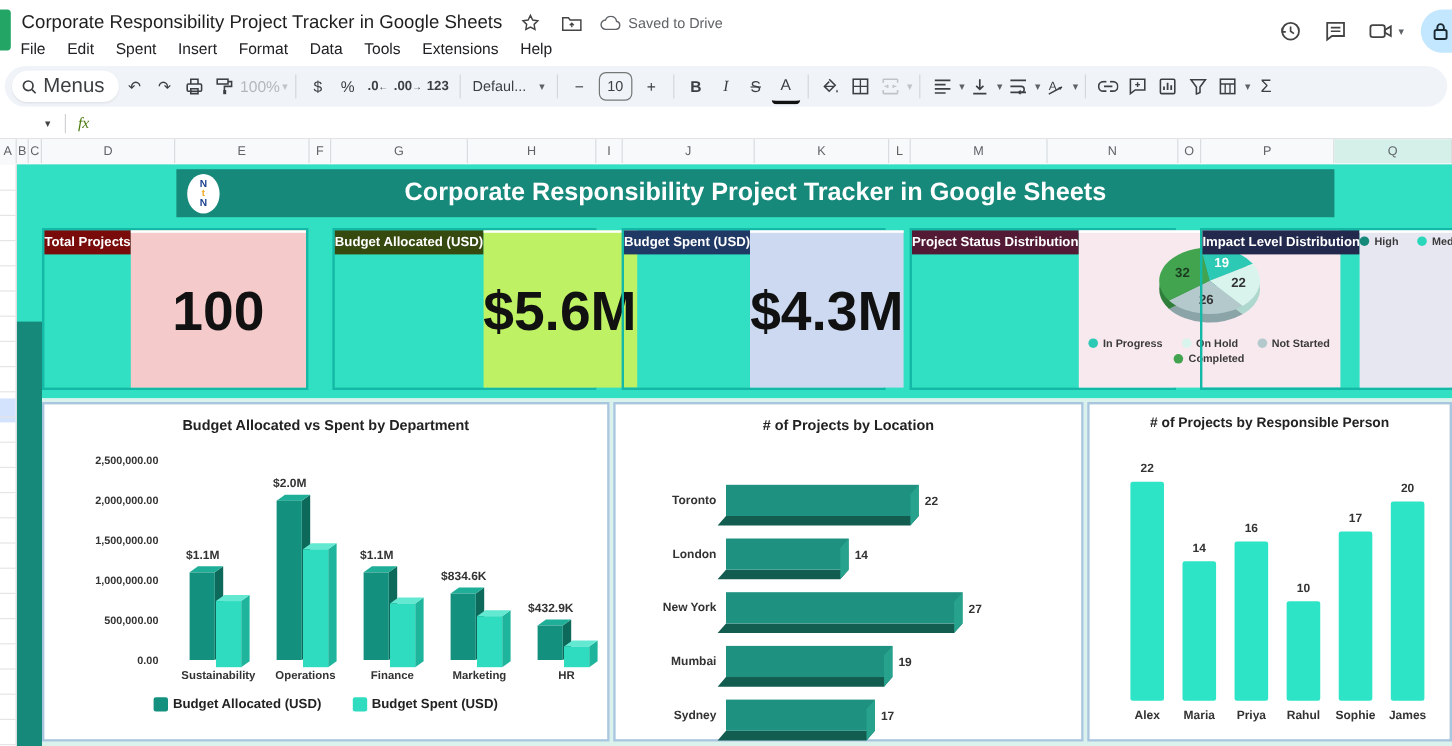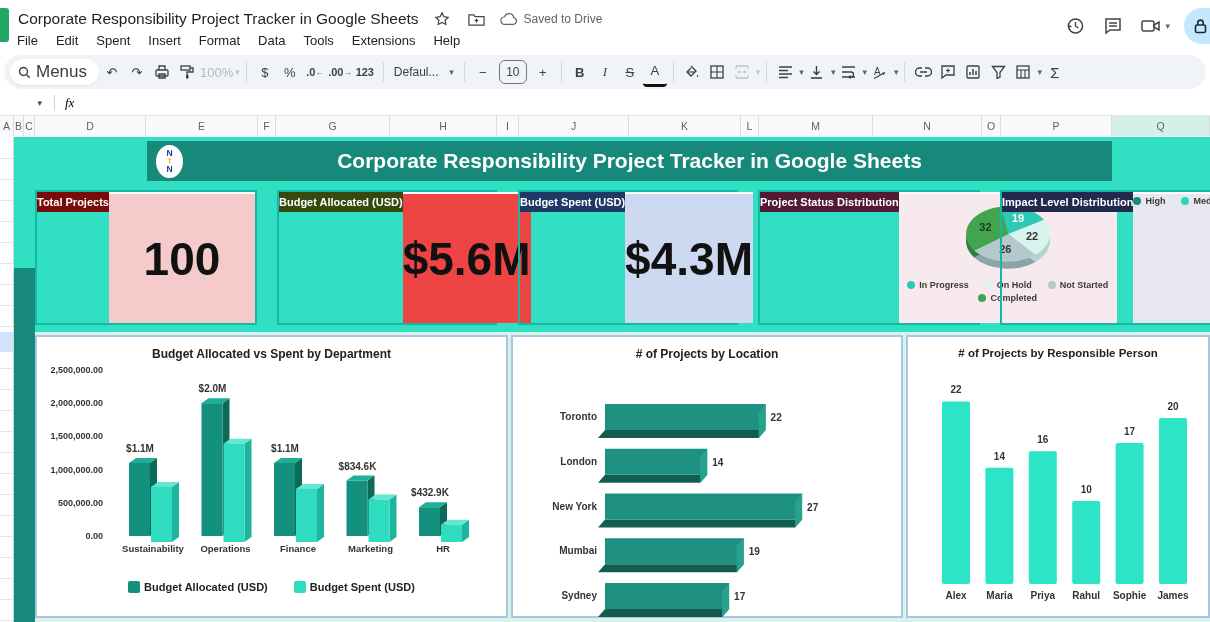--- a/index.html
+++ b/index.html
@@ -39,21 +39,21 @@
   .dec-g.right::after{content:"\2192";font-size:8px;vertical-align:sub;}
   .num-g{font-size:11px;font-weight:bold;text-align:center;}
   .font-box{display:flex;align-items:center;font-size:12px;color:#3c4043;padding:0 4px;width:60px;justify-content:space-between;}
   .size-box{width:26px;height:22px;border:1px solid #747775;border-radius:6px;display:flex;align-items:center;justify-content:center;font-size:12px;color:#3c4043;margin:0 3px;}
   .sigma{font-size:15px;}
 
   
   .formulabar{position:absolute;top:90px;left:0;right:0;height:25px;background:#fff;border-bottom:1px solid #e1e3e6;display:flex;align-items:center;}
   .namebox{width:40px;text-align:right;font-size:9px;color:#444;}
   .fdiv{width:1px;height:16px;background:#d0d3d6;margin:0 10px 0 12px;}
-  .fx{font-size:13px;color:#000000;font-style:italic;font-family:"Liberation Serif",serif;}
+  .fx{font-size:13px;color:#4d7c0f;font-style:italic;font-family:"Liberation Serif",serif;}
 
   
   .colheaders{position:absolute;top:116px;left:0;right:0;height:21px;background:#f8f9fa;border-bottom:1px solid #c7cace;}
   .colh{position:absolute;top:0;height:20px;border-right:1px solid #d9dce0;box-sizing:border-box;
         display:flex;align-items:center;justify-content:center;font-size:10.5px;color:#5f6368;}
   .colh-sel{background:#d5f0e9;}
 
   
   .sheet{position:absolute;top:137px;left:0;width:1210px;height:485px;background:#fff;}
   .bg-turquoise{position:absolute;left:14px;top:0;width:1196px;height:195px;background:#31dfc3;}
@@ -367,21 +367,21 @@
     </div>
 
     <div class="card kpi-value-card" style="left:35px;width:222px;">
       <div class="kpi-head" style="background: rgb(122, 11, 11);">Total Projects</div>
       <div class="kpi-body" style="background: rgb(245, 202, 202);">
           <span class="kpi-value">100</span>
         </div>
     </div>
     <div class="card kpi-value-card" style="left:277px;width:220px;">
       <div class="kpi-head" style="background: rgb(54, 73, 15);">Budget Allocated (USD)</div>
-      <div class="kpi-body" style="background: #ef4444; align-items: center;">
+      <div class="kpi-body" style="background: #bef264; align-items: center;">
           <span class="kpi-value">$5.6M</span>
         </div>
     </div>
     <div class="card kpi-value-card" style="left:518px;width:220px;">
       <div class="kpi-head" style="background: rgb(32, 56, 100);">Budget Spent (USD)</div>
       <div class="kpi-body" style="background: rgb(204, 217, 240);">
           <span class="kpi-value">$4.3M</span>
         </div>
     </div>
 
@@ -442,21 +442,21 @@
             <span class="legend-item">
               <span class="dot" style="background: rgb(211, 243, 234);"></span>
               <span>Low</span>
             </span>
           </div>
       </div>
     </div>
 
     <div class="chart-card" style="left:35px;width:473px;">
       <div class="ctitle">Budget Allocated vs Spent by Department</div>
-      <div class="csvg" id="chart1" style="top:10px;"><svg width="469" height="216">
+      <div class="csvg" id="chart1" style="top:24px;margin-left:29px;"><svg width="469" height="216">
             <text x="66" y="26" text-anchor="end" font-size="9" font-weight="bold" fill="#333">2,500,000.00</text>
             <text x="66" y="59.2" text-anchor="end" font-size="9" font-weight="bold" fill="#333">2,000,000.00</text>
             <text x="66" y="92.4" text-anchor="end" font-size="9" font-weight="bold" fill="#333">1,500,000.00</text>
             <text x="66" y="125.6" text-anchor="end" font-size="9" font-weight="bold" fill="#333">1,000,000.00</text>
             <text x="66" y="158.8" text-anchor="end" font-size="9" font-weight="bold" fill="#333">500,000.00</text>
             <text x="66" y="192" text-anchor="end" font-size="9" font-weight="bold" fill="#333">0.00</text>
             <polygon points="113,115.96 120,110.96 120,184 113,189" fill="#0d6a5b"></polygon>
             <polygon points="92,115.96 99,110.96 120,110.96 113,115.96" fill="#1fae97"></polygon>
             <rect x="92" y="115.96" width="21" height="73.04" fill="#14917e"></rect>
             <polygon points="135,139.888 142,134.888 142,190 135,195" fill="#1fb59c"></polygon>

